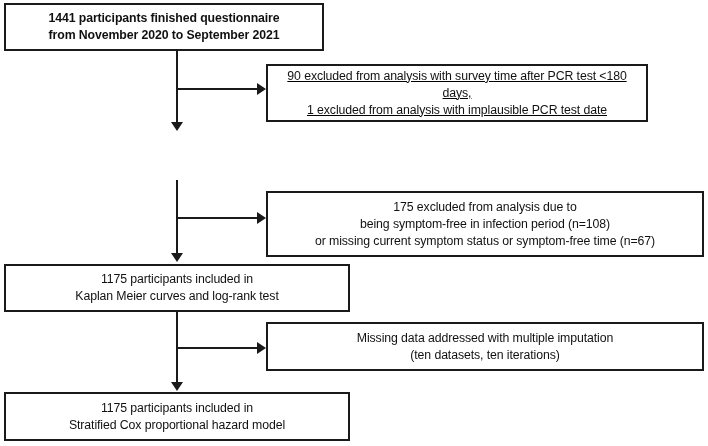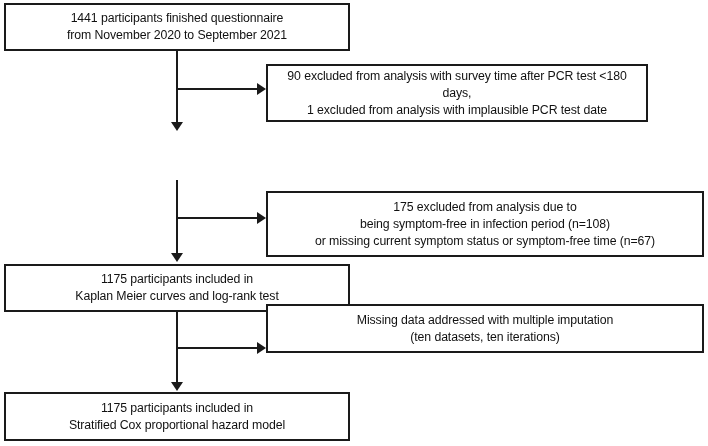--- a/index.html
+++ b/index.html
@@ -61,32 +61,32 @@
     border-top: 6px solid transparent;
     border-bottom: 6px solid transparent;
     border-left: 9px solid #1a1a1a;
   }
 </style>
 </head>
 <body>
 
 <div id="flowchart">
 
-  <div class="box" style="left:4px; top:3px; width:346px; height:48px;">
+  <div class="box" style="left:4px; top:3px; width:320px; height:48px;font-weight:bold;">
     <div class="box-text">1441 participants finished questionnaire
 from November 2020 to September 2021</div>
   </div>
 
   <div class="vline" style="left:176px; top:51px; height:71px;"></div>
   <div class="arrow-down" style="left:171px; top:122px;"></div>
 
   <div class="hline" style="left:176px; top:88px; width:83px;"></div>
   <div class="arrow-right" style="left:257px; top:83px;"></div>
 
-  <div class="box" style="left:266px; top:64px; width:382px; height:58px;">
+  <div class="box" style="left:266px; top:64px; width:382px; height:58px;text-decoration:underline;">
     <div class="box-text">90 excluded from analysis with survey time after PCR test &lt;180 days,
 1 excluded from analysis with implausible PCR test date</div>
   </div>
 
 
   <div class="vline" style="left:176px; top:180px; height:73px;"></div>
   <div class="arrow-down" style="left:171px; top:253px;"></div>
 
   <div class="hline" style="left:176px; top:217px; width:83px;"></div>
   <div class="arrow-right" style="left:257px; top:212px;"></div>
@@ -101,21 +101,21 @@
     <div class="box-text">1175 participants included in
 Kaplan Meier curves and log-rank test</div>
   </div>
 
   <div class="vline" style="left:176px; top:312px; height:70px;"></div>
   <div class="arrow-down" style="left:171px; top:382px;"></div>
 
   <div class="hline" style="left:176px; top:347px; width:83px;"></div>
   <div class="arrow-right" style="left:257px; top:342px;"></div>
 
-  <div class="box" style="left:266px; top:304px; width:438px; height:49px;">
+  <div class="box" style="left:266px; top:322px; width:438px; height:49px;">
     <div class="box-text">Missing data addressed with multiple imputation
 (ten datasets, ten iterations)</div>
   </div>
 
   <div class="box" style="left:4px; top:392px; width:346px; height:49px;">
     <div class="box-text">1175 participants included in
 Stratified Cox proportional hazard model</div>
   </div>
 
 </div>

